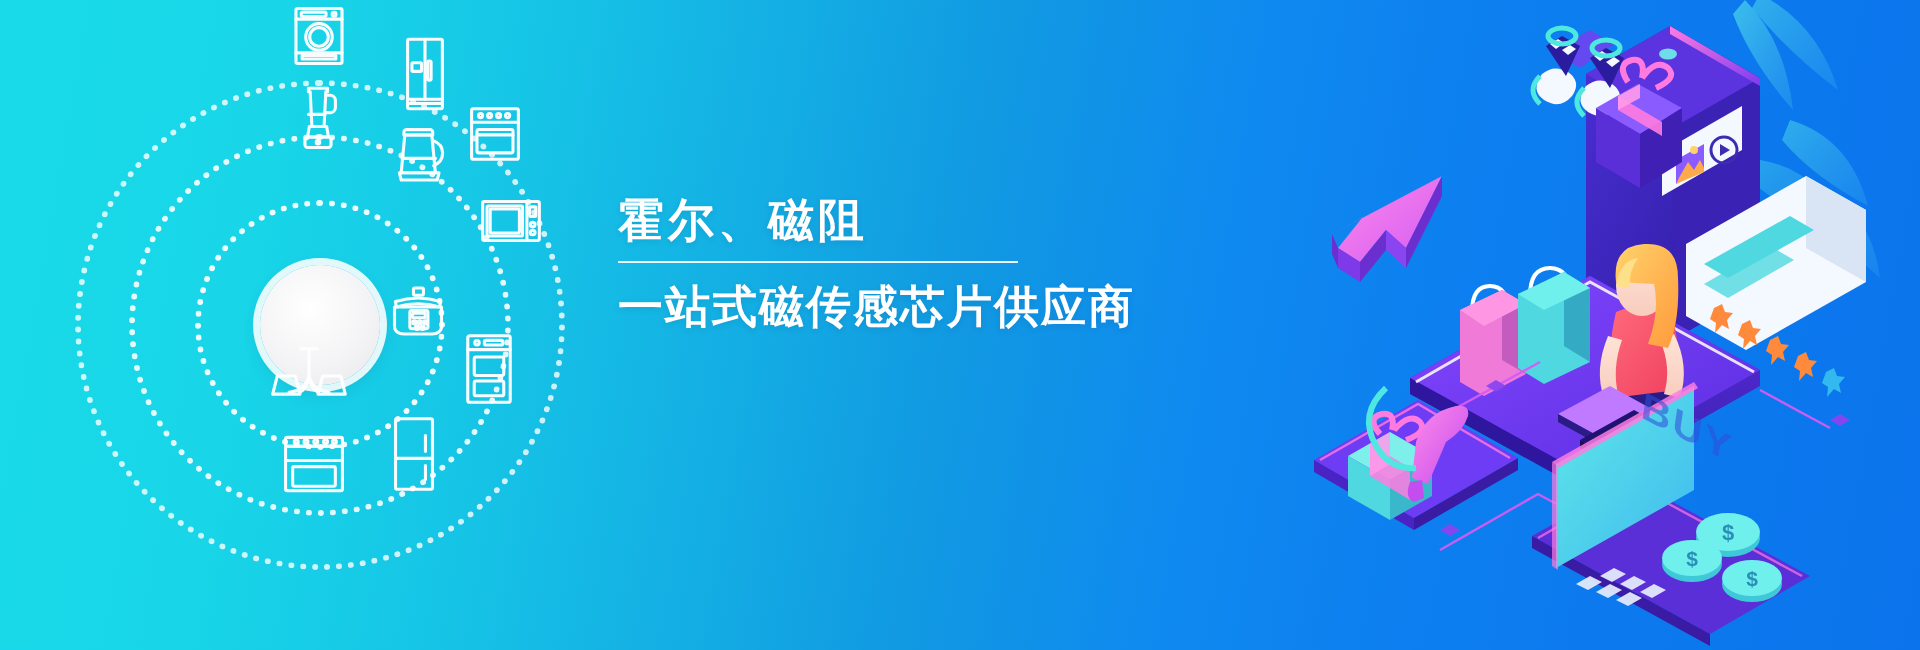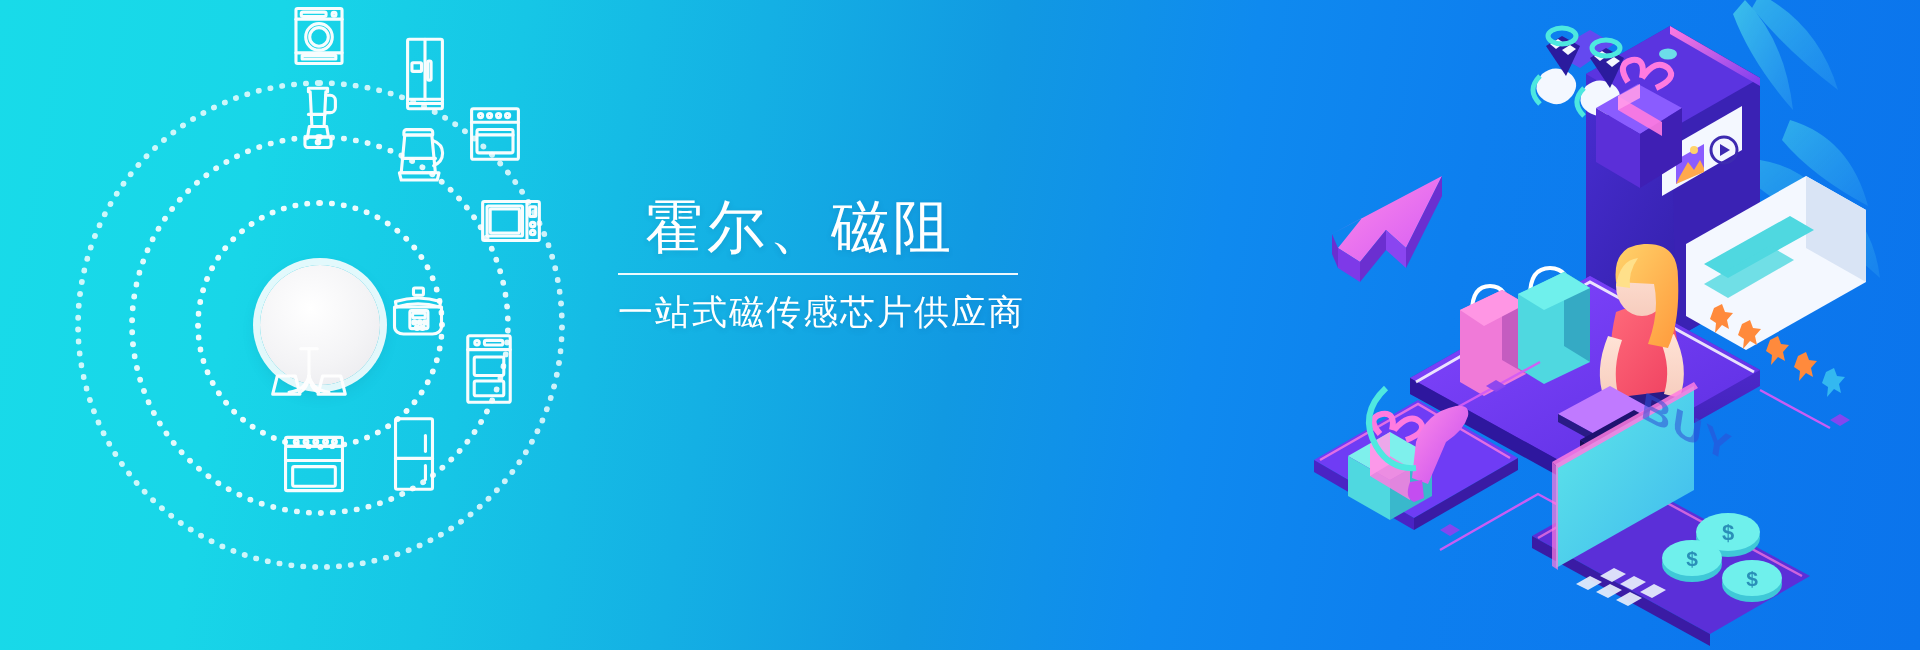--- a/index.html
+++ b/index.html
@@ -74,37 +74,36 @@
   #ic-stove       { left:222px; top:468px; width:64px; height:62px; }
   #ic-fridge2     { left:332px; top:450px; width:44px; height:78px; }
 
   
   #headline {
     position:absolute;
     left:618px; top:196px;
     width:420px;
   }
   #title-main {
-    font-size:58px;
+    font-size:46px;
     line-height:1.06;
-    font-weight:normal;
+    font-weight:bold;
     color:#ffffff;
     letter-spacing:4px;
     white-space:nowrap;
     text-shadow:0 2px 6px rgba(0,40,80,.12);
-    margin-left:27px;
   }
   #title-rule {
     width:400px; height:2px;
     background:rgba(255,255,255,.92);
     margin:16px 0 14px 0;
   }
   #title-sub {
-    font-size:35px;
-    font-weight:normal;
+    font-size:45px;
+    font-weight:bold;
     color:#ffffff;
     letter-spacing:2px;
     white-space:nowrap;
     text-shadow:0 2px 6px rgba(0,40,80,.12);
   }
 
   
   #illustration {
     position:absolute;
     right:-10px; top:-10px;

